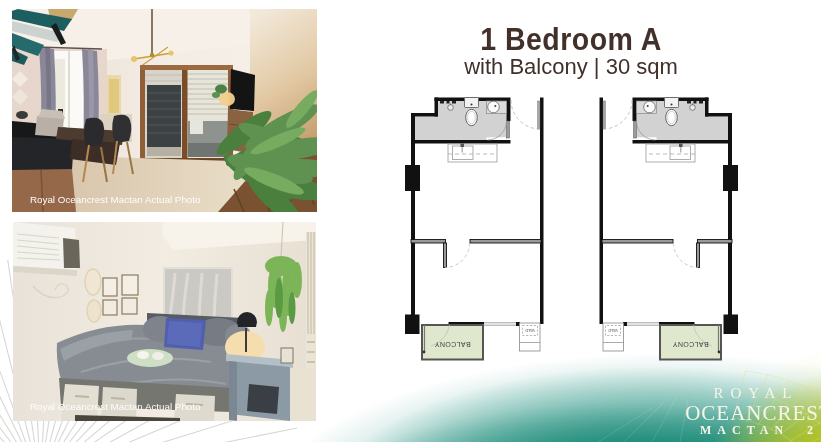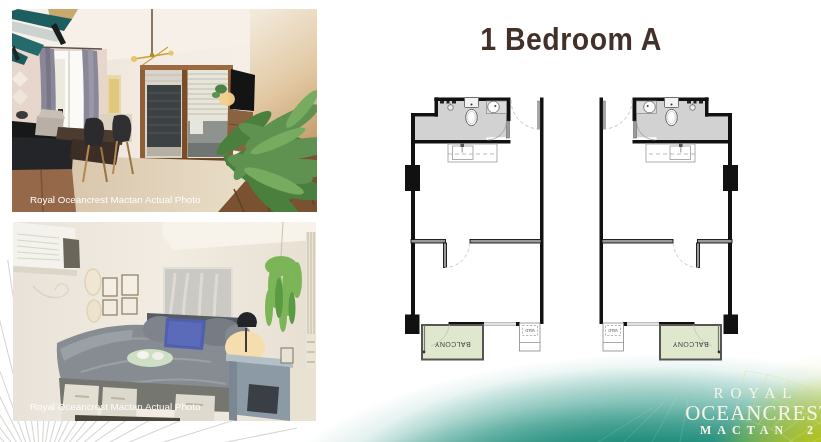--- a/index.html
+++ b/index.html
@@ -358,20 +358,21 @@
 
     <rect x="268" y="126" width="12" height="15" fill="#e8e2d4" stroke="#7a7468" stroke-width="1"></rect>
 
     <polygon points="280,146 303,148 303,199 280,199" fill="#e9e2d2"></polygon>
 
     <text x="17" y="187.5" font-size="9.8" fill="#fdfdfb">Royal Oceancrest Mactan Actual Photo</text>
   </svg>
 
   <div id="title">1 Bedroom A</div>
 
+  <div id="subtitle">with Balcony | 30 sqm</div>
 
   <svg class="abs" id="plan" style="left:0;top:0" width="821" height="442" viewBox="0 0 821 442">
     <g id="unit1">
 
       <polygon points="438,101 506.5,101 506.5,140 415,140 415,116.5 438,116.5" fill="#d2d2d2"></polygon>
 
       <rect x="434.5" y="97.5" width="76" height="3.5" fill="#111"></rect>
 
       <rect x="434.5" y="97.5" width="3.5" height="19" fill="#111"></rect>
       <rect x="411" y="113" width="27" height="3.5" fill="#111"></rect>

